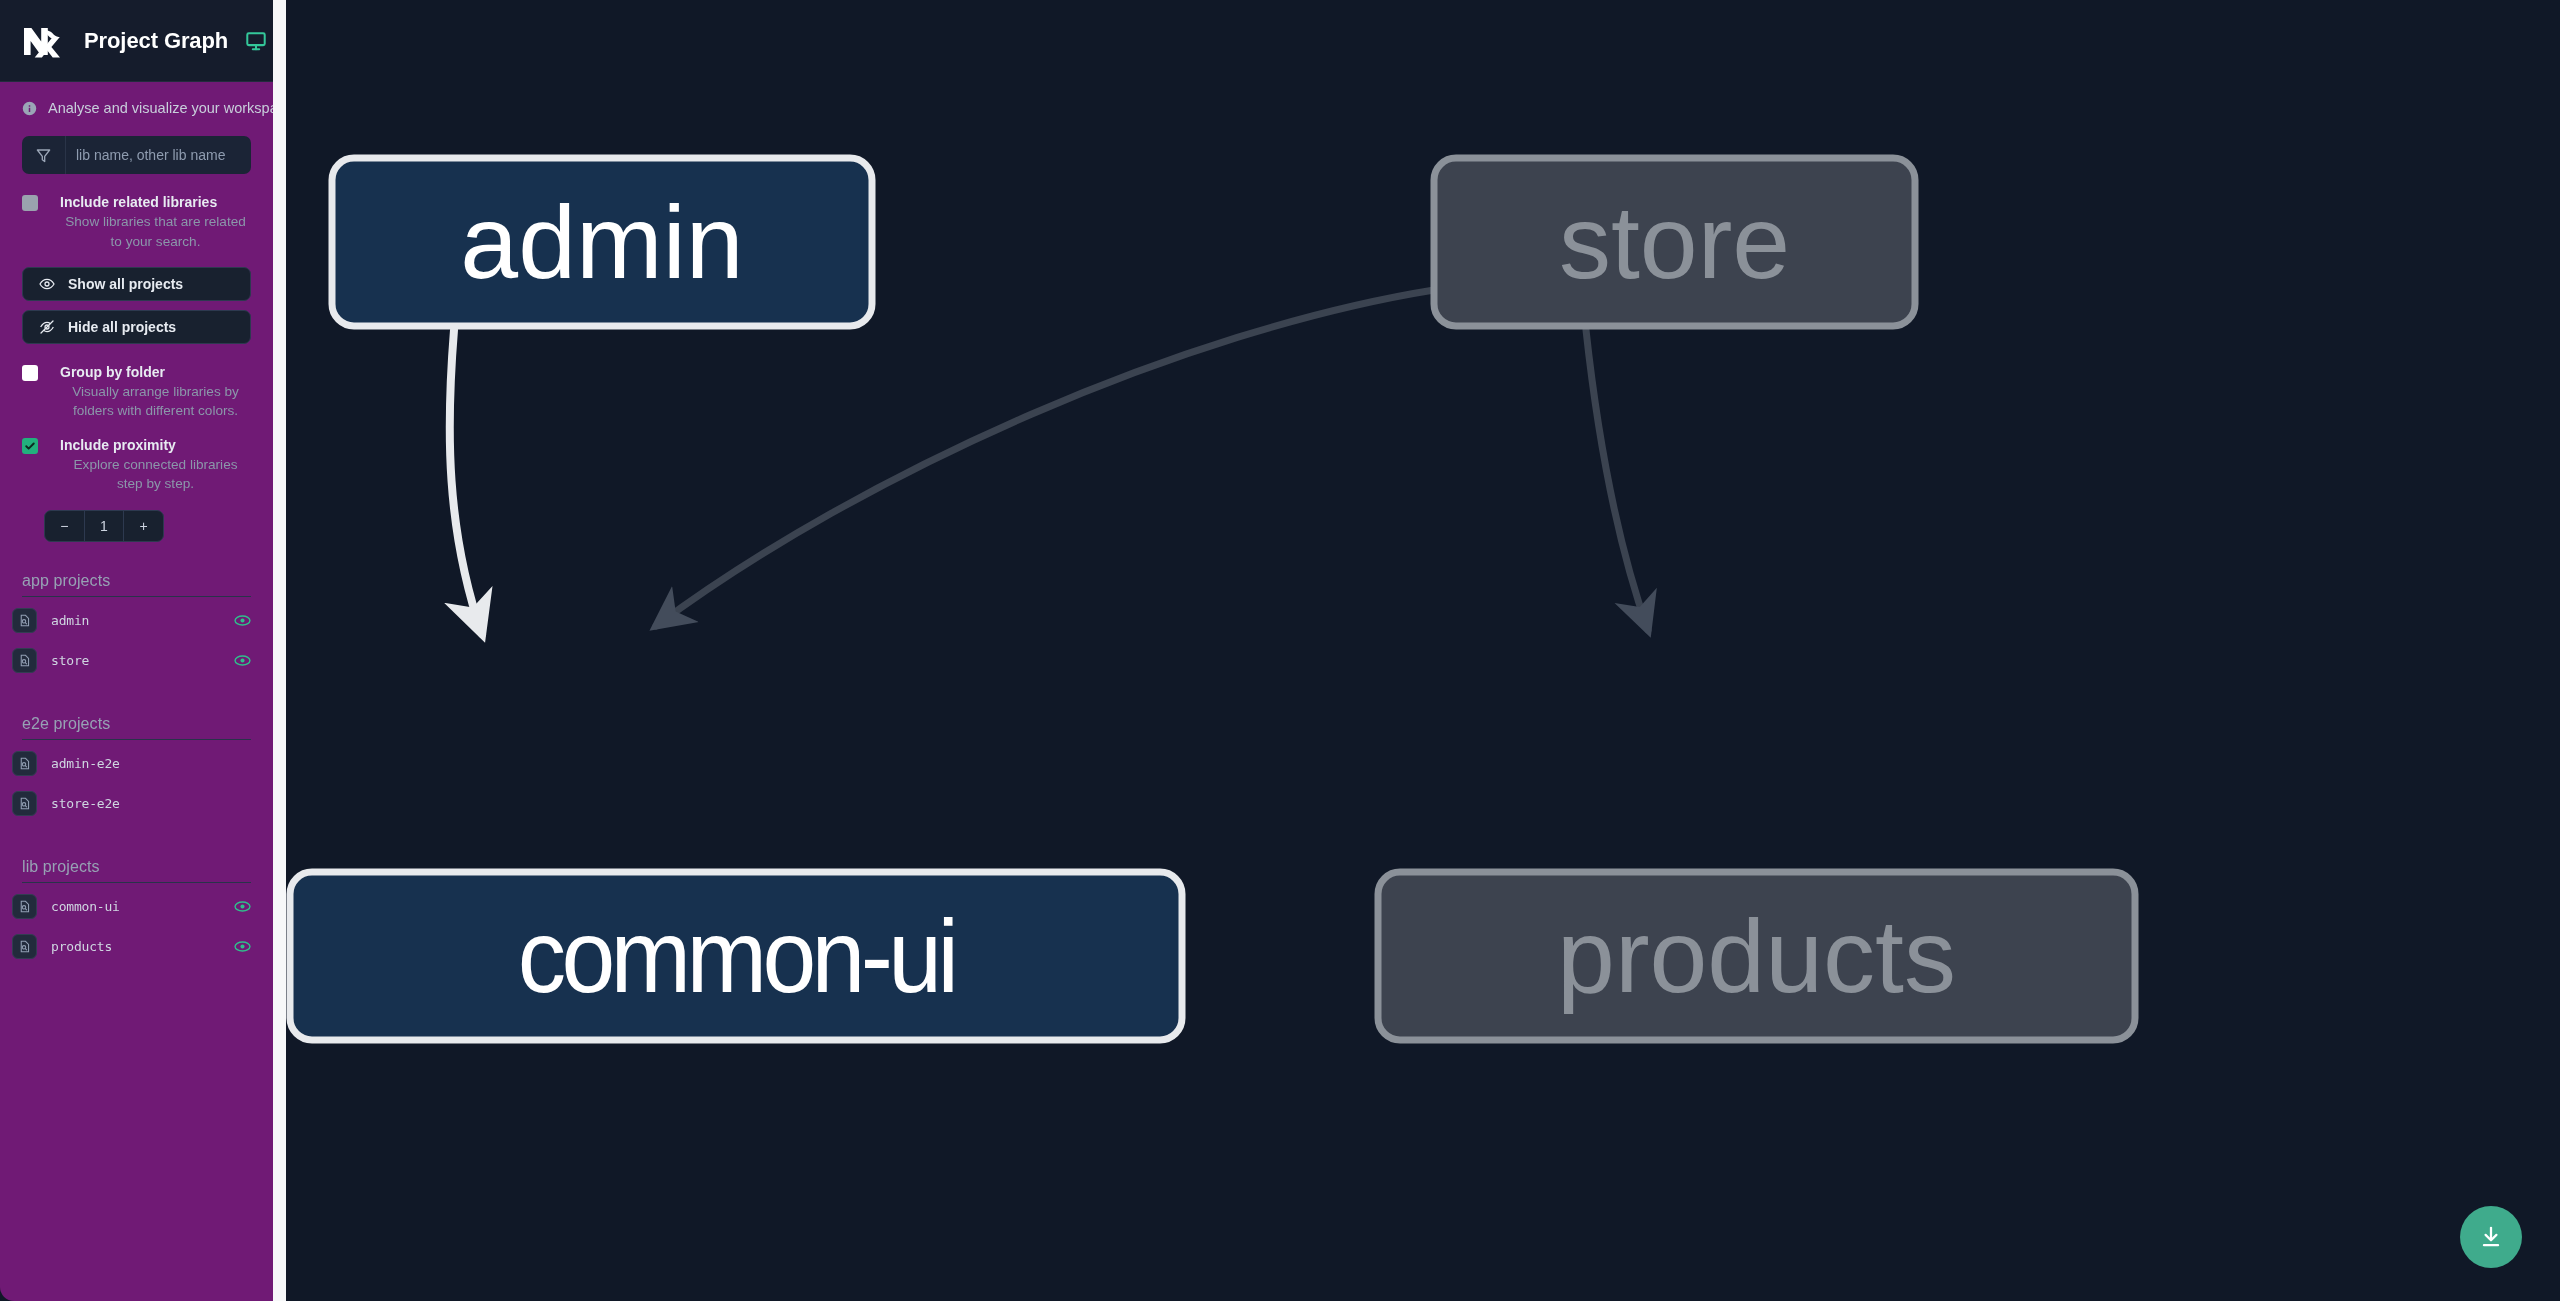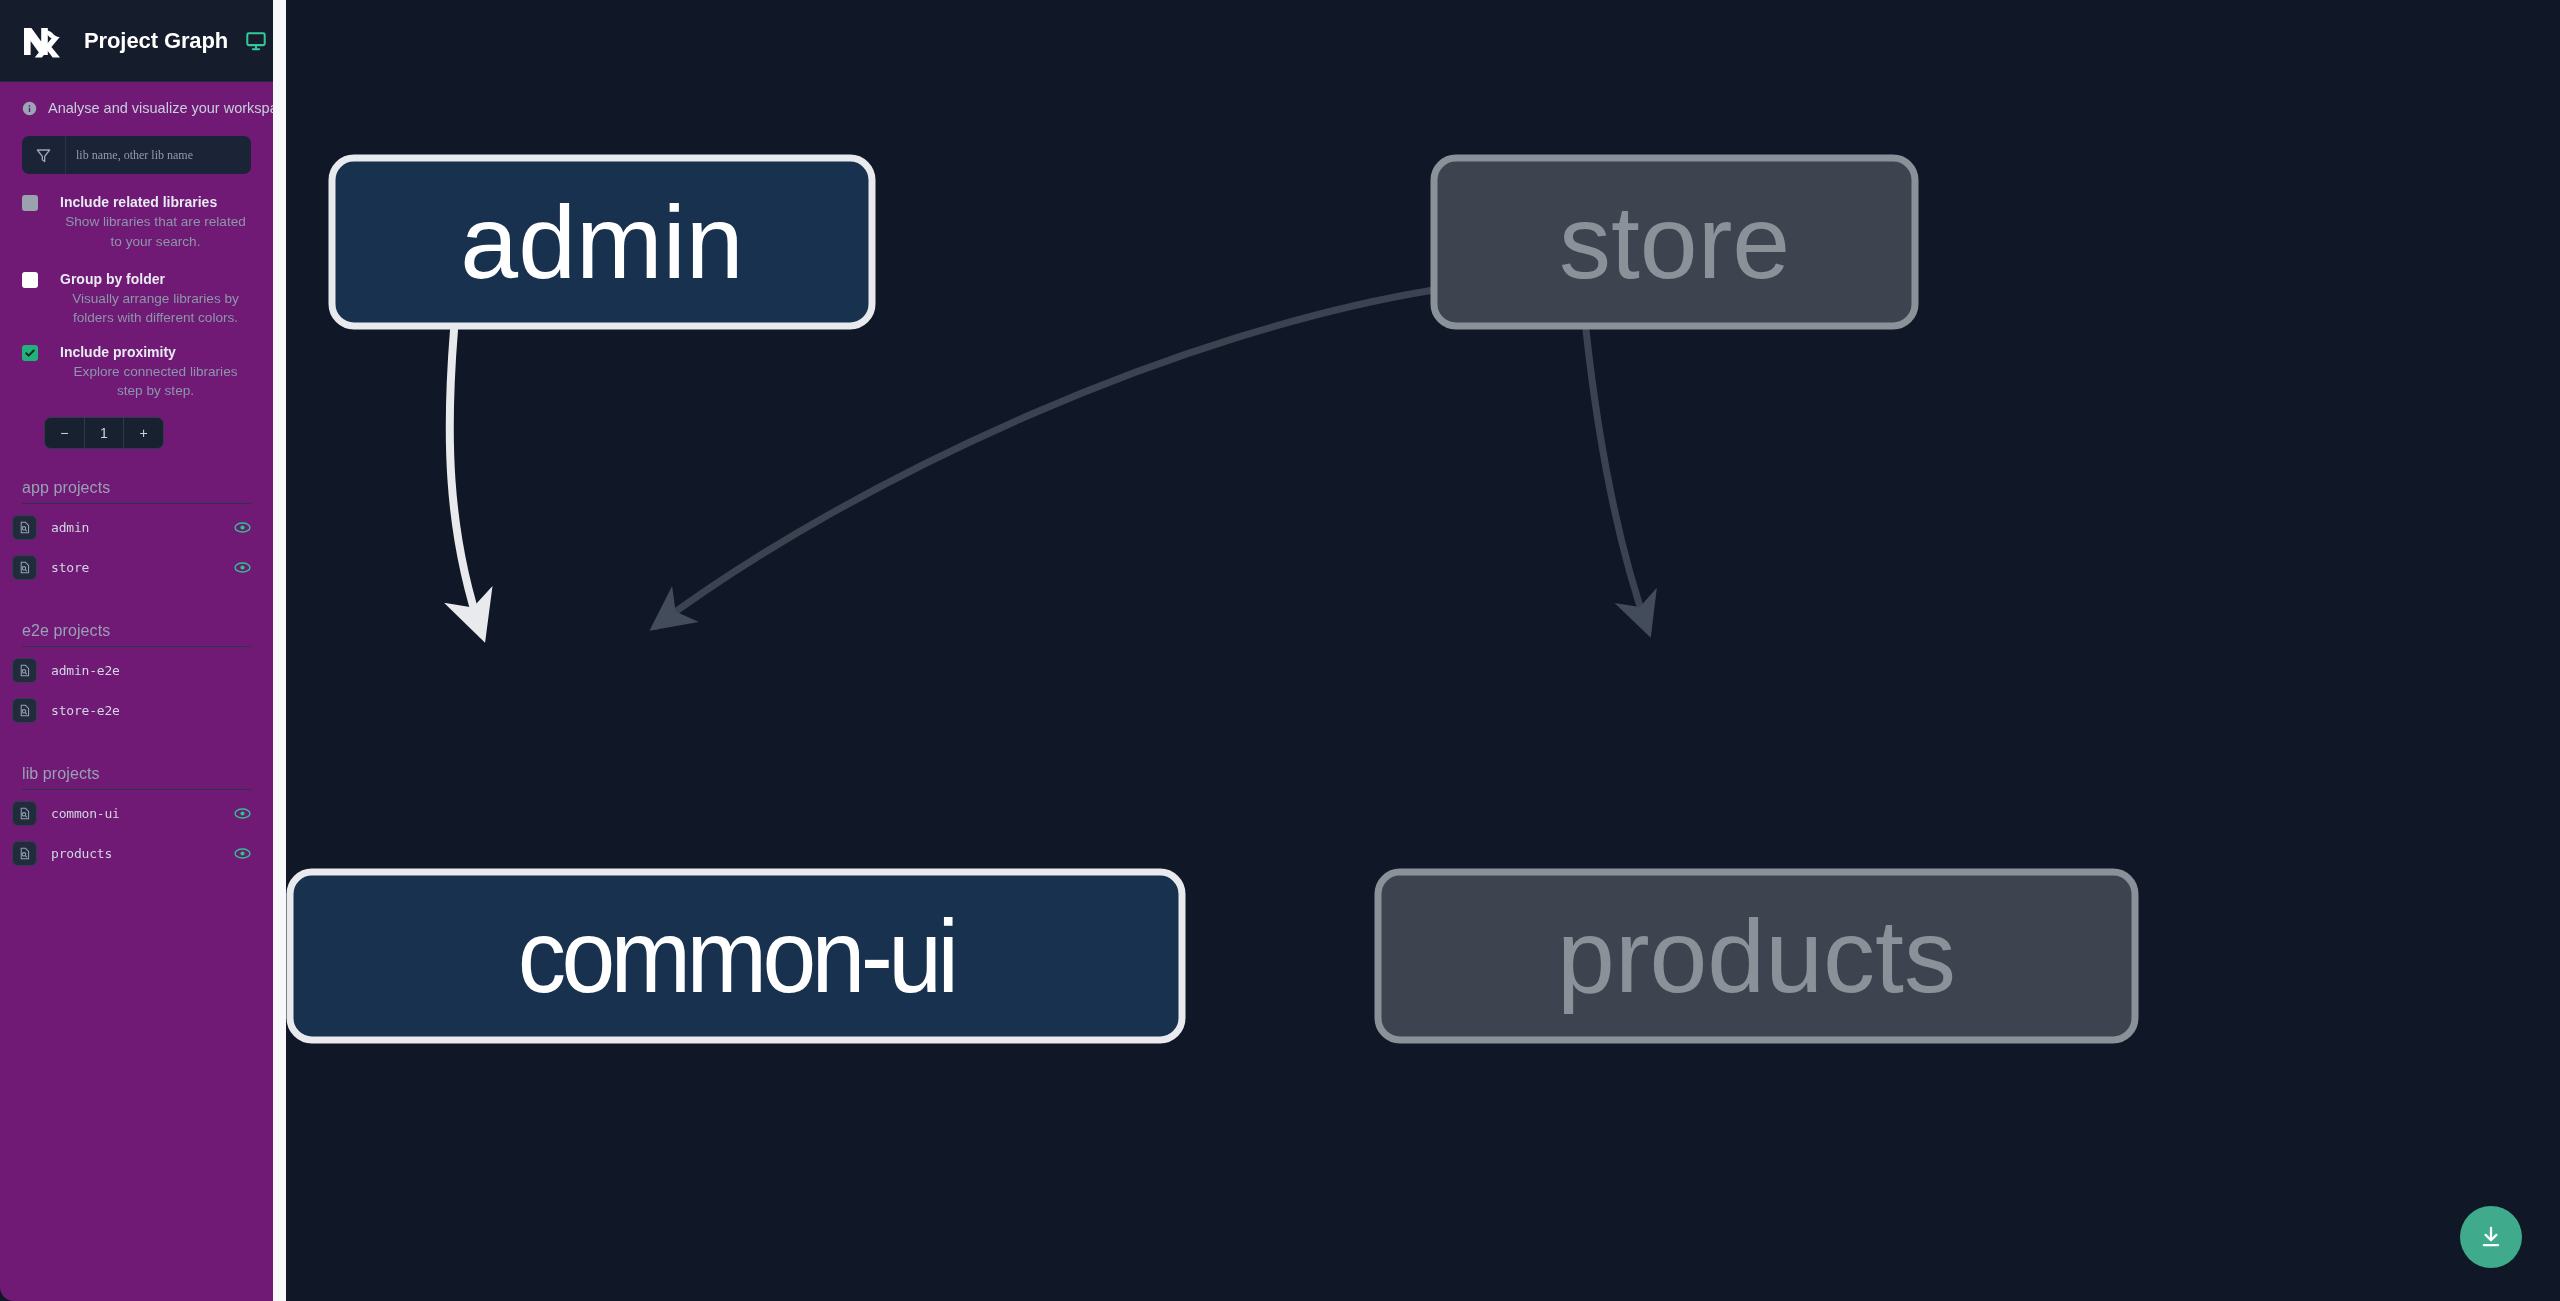--- a/index.html
+++ b/index.html
@@ -65,22 +65,22 @@
   .sb-search .funnel {
     width: 44px; height: 38px;
     display: flex; align-items: center; justify-content: center;
     border-right: 1px solid #2a3448;
     flex: 0 0 44px;
   }
   .sb-search input {
     flex: 1 1 auto;
     background: transparent; border: none; outline: none;
     color: #d6dce6;
-    font-family: Liberation Serif, serif;
-    font-size: 12px;
+    font-family: Liberation Sans, sans-serif;
+    font-size: 14px;
     padding: 0 10px;
     height: 38px;
   }
   .sb-search input::placeholder { color: #8f9cb0; }
 
   .sb-check-row {
     display: flex; padding: 18px 22px 0 22px; gap: 22px;
   }
   .cb {
     width: 16px; height: 16px; flex: 0 0 16px;
@@ -242,20 +242,37 @@
     </div>
 
     <div class="sb-check-row">
       <span class="cb"></span>
       <span class="cb-texts">
         <span class="cb-label">Include related libraries</span>
         <span class="cb-desc">Show libraries that are related to your search.</span>
       </span>
     </div>
 
+    <div class="sb-btns">
+      <div class="sb-btn">
+        <svg viewBox="0 0 24 24" fill="none" stroke="#e7ebf1" stroke-width="1.9">
+          <path d="M1.5 12s4-7 10.5-7 10.5 7 10.5 7-4 7-10.5 7S1.5 12 1.5 12z"></path>
+          <circle cx="12" cy="12" r="3"></circle>
+        </svg>
+        <span class="sb-btn-label">Show all projects</span>
+      </div>
+      <div class="sb-btn">
+        <svg viewBox="0 0 24 24" fill="none" stroke="#e7ebf1" stroke-width="1.9">
+          <path d="M2.5 12s4-7 9.5-7c2 0 3.8.9 5.2 2M21.5 12s-4 7-9.5 7c-2 0-3.7-.9-5.1-2"></path>
+          <circle cx="12" cy="12" r="3"></circle>
+          <line x1="3" y1="21" x2="21" y2="3" stroke-linecap="round"></line>
+        </svg>
+        <span class="sb-btn-label">Hide all projects</span>
+      </div>
+    </div>
 
     <div class="sb-check-row">
       <span class="cb white"></span>
       <span class="cb-texts">
         <span class="cb-label">Group by folder</span>
         <span class="cb-desc">Visually arrange libraries by folders with different colors.</span>
       </span>
     </div>
 
     <div class="sb-check-row" style="padding-top:14px;">

